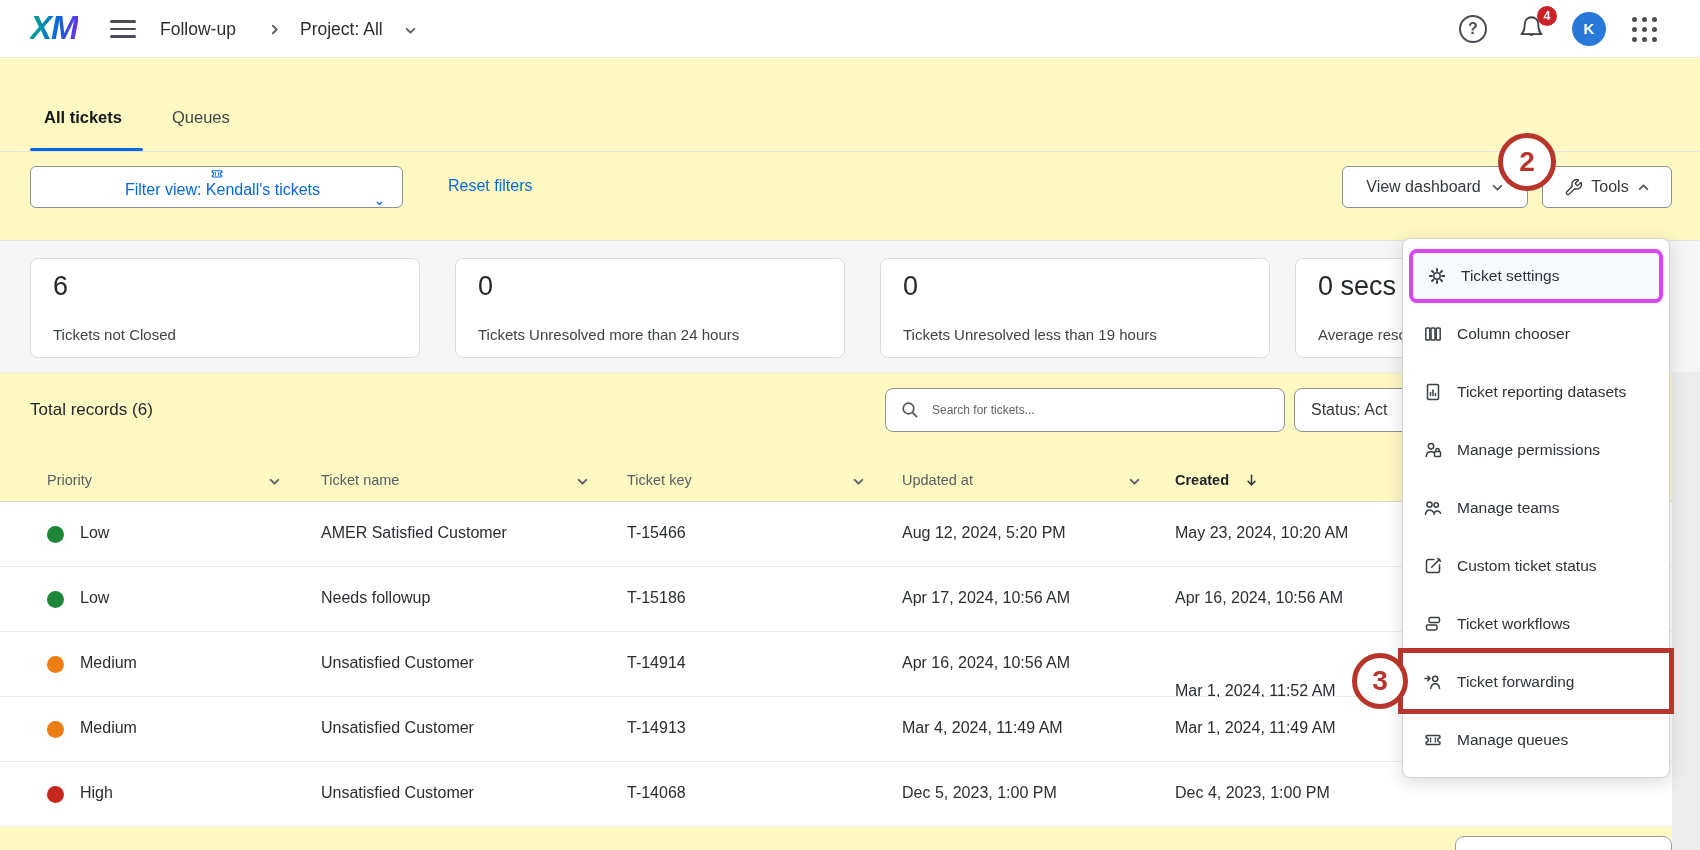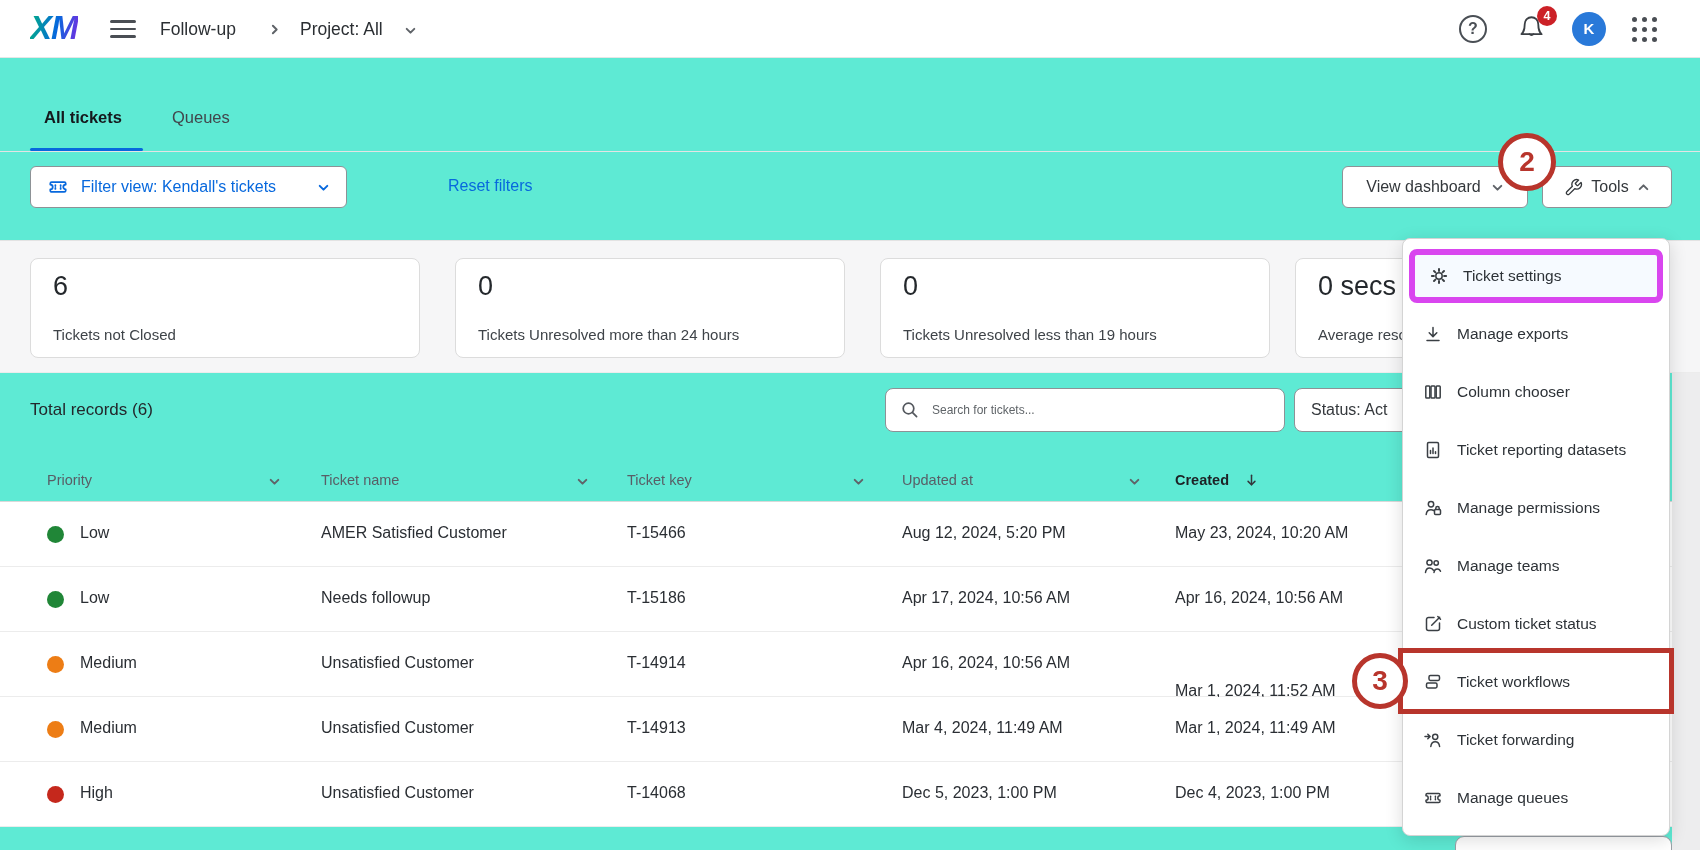--- a/index.html
+++ b/index.html
@@ -1,17 +1,17 @@
 <!DOCTYPE html>
 <html><head>
 <meta charset="utf-8">
 <style>
   * { margin:0; padding:0; box-sizing:border-box; }
   html,body { width:1700px; height:850px; font-family:"Liberation Sans", sans-serif; background:#fff; }
-  #app { position:relative; width:1700px; height:850px; overflow:hidden; background:#5eead4; }
+  #app { position:relative; width:1700px; height:850px; overflow:hidden; background:#fef9c3; }
   .abs { position:absolute; }
   svg { display:block; }
   .stroke-ic { fill:none; stroke:#3a3f44; stroke-width:1.5; stroke-linecap:round; stroke-linejoin:round; }
 
   
   #topbar { position:absolute; left:0; top:0; width:1700px; height:58px; background:#fff; border-bottom:1px solid #e6e6e6; z-index:20; }
   .logo { left:30px; top:9px; font-size:33px; font-weight:800; font-style:italic; letter-spacing:-1px;
           background:linear-gradient(100deg,#00b181 0%,#0768dd 55%,#7a2be2 100%);
           -webkit-background-clip:text; background-clip:text; color:transparent; cursor:pointer; }
   .hamburger { left:110px; top:20px; width:26px; height:18px; display:flex; flex-direction:column; justify-content:space-between; cursor:pointer; }
@@ -31,21 +31,21 @@
   .waffle i { width:5px; height:5px; background:#4a4e54; border-radius:50%; }
 
   
   .tab { top:108px; font-size:16.5px; color:#41464c; cursor:pointer; }
   .tab.active { font-weight:700; color:#15191d; }
   .tab-underline { left:30px; top:148px; width:113px; height:3px; background:#0768dd; border-radius:2px; }
   .tabs-border { left:0; top:151px; width:1700px; height:1px; background:#e4e4e4; }
 
   
   .btn { border:1px solid #8d9296; border-radius:6px; background:#fff; display:flex; align-items:center; cursor:pointer; }
-  .filter-btn { left:30px; top:166px; width:317px; height:42px; padding:0 16px; }
+  .filter-btn { left:30px; top:166px; width:373px; height:42px; padding:0 16px;flex-direction:column; }
   .filter-btn .lbl { font-size:16px; color:#0768dd; margin-left:12px; }
   .filter-btn .chev { margin-left:auto; }
   .filter-btn .chev polyline { stroke:#0768dd; }
   .link { left:448px; top:177px; font-size:16px; color:#0768dd; cursor:pointer; }
   .vd-btn { left:1342px; top:166px; width:186px; height:42px; justify-content:center; gap:10px; font-size:16px; color:#34383c; }
   .tools-btn { left:1542px; top:166px; width:130px; height:42px; justify-content:center; gap:8px; font-size:16px; color:#34383c; }
 
   
   .band { left:0; top:240px; width:1700px; height:133px; background:#f6f6f7; border-top:1px solid #e3e3e3; border-bottom:1px solid #ececec; }
   .card { top:258px; height:100px; background:#fff; border:1px solid #dcdcdc; border-radius:8px; overflow:hidden; }
@@ -70,21 +70,21 @@
   .cell { position:absolute; top:22px; font-size:16px; color:#2a2e33; white-space:nowrap; }
   .dot { position:absolute; left:47px; top:24px; width:17px; height:17px; border-radius:50%; }
   .plabel { left:80px; }
 
   .right-strip { left:1672px; top:373px; width:28px; height:477px; background:#ededee; }
 
   
   .menu { left:1402px; top:238px; width:268px; background:#fff; border:1px solid #d4d4d4; border-radius:8px;
           box-shadow:0 4px 18px rgba(0,0,0,.14); padding:8px 0; z-index:30; }
   .mi { height:58px; display:flex; align-items:center; padding-left:20px; gap:14px; font-size:15.5px; color:#2d3237; cursor:pointer; white-space:nowrap; }
-  .mi.hl { height:54px; margin:2px 6px; padding-left:14px; border:6px solid #d946ef; border-radius:8px; background:#f6faff; }
+  .mi.hl { height:54px; margin:2px 6px; padding-left:14px; border:4px solid #d946ef; border-radius:8px; background:#f6faff; }
 
   
   .anno-circle { border:5px solid #b8352c; border-radius:50%; background:#fff; color:#b8352c;
                  font-size:28px; font-weight:700; display:flex; align-items:center; justify-content:center; }
   #circle2 { left:1498px; top:133px; width:58px; height:58px; z-index:40; }
   #circle3 { left:1352px; top:653px; width:56px; height:56px; z-index:46; }
   #redbox { left:1398px; top:648px; width:276px; height:66px; border:5px solid #b8352c; z-index:45; pointer-events:none; }
 
   .cut-btn { left:1455px; top:836px; width:217px; height:30px; background:#fff; border:1.5px solid #9aa0a6; border-radius:9px; z-index:10; cursor:pointer; }
 </style>
@@ -263,26 +263,20 @@
   <div class="abs menu">
     <div class="mi hl">
       <svg class="stroke-ic" width="20" height="20" viewBox="0 0 20 20">
         <circle cx="10" cy="10" r="3.2"></circle>
         <path stroke-width="2" d="M10 2.9v2M10 15.1v2M2.9 10h2M15.1 10h2M5 5l1.4 1.4M13.6 13.6 15 15M15 5l-1.4 1.4M6.4 13.6 5 15"></path>
       </svg>
       <span>Ticket settings</span>
     </div>
     <div class="mi">
       <svg class="stroke-ic" width="20" height="20" viewBox="0 0 20 20">
-        <path d="M10 3.5v8.5M6.2 8.8l3.8 3.8 3.8-3.8M4 16.5h12"></path>
-      </svg>
-      <span>Manage exports</span>
-    </div>
-    <div class="mi">
-      <svg class="stroke-ic" width="20" height="20" viewBox="0 0 20 20">
         <rect x="2.8" y="4" width="4" height="12" rx="0.8"></rect>
           <rect x="8" y="4" width="4" height="12" rx="0.8"></rect>
           <rect x="13.2" y="4" width="4" height="12" rx="0.8"></rect>
       </svg>
       <span>Column chooser</span>
     </div>
     <div class="mi">
       <svg class="stroke-ic" width="20" height="20" viewBox="0 0 20 20">
         <rect x="4.5" y="2.5" width="11" height="15" rx="1.2"></rect>
           <path d="M7.5 13.5v-3M10 13.5V8M12.5 13.5v-1.8"></path>

